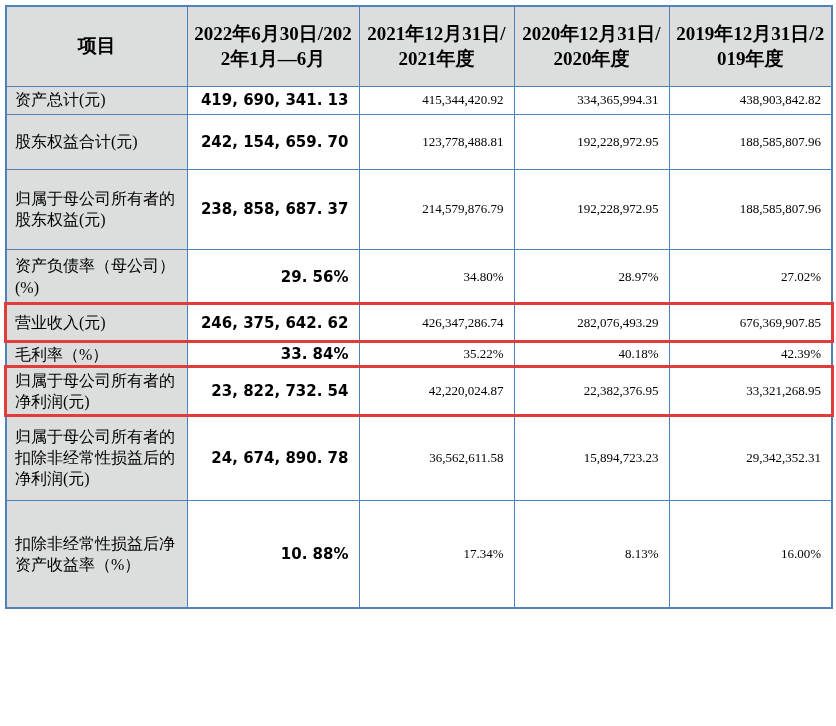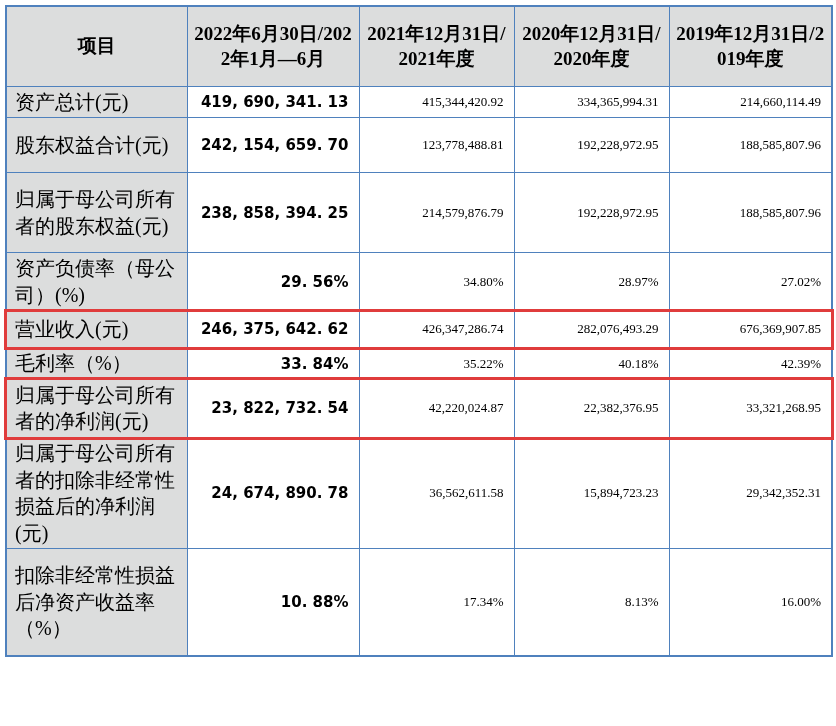--- a/index.html
+++ b/index.html
@@ -32,21 +32,21 @@
     font-weight:bold;
     font-size:19px;
     text-align:center;
     height:80px;
     padding:2px 4px;
     line-height:1.35;
     word-break:break-all;
   }
   td.label{
     background:var(--header-bg);
-    font-size:20px;
+    font-size:16px;
     text-align:left;
     padding:2px 4px 2px 8px;
     line-height:1.33;
     word-break:break-all;
   }
   td.val{
     background:#ffffff;
     text-align:right;
     padding:2px 10px 2px 2px;
     font-size:13px;
@@ -95,32 +95,32 @@
         <th>2020年12月31日/2020年度</th>
         <th>2019年12月31日/2019年度</th>
       </tr>
     </thead>
     <tbody>
         <tr>
     <td class="label">资产总计(元)</td>
     <td class="val v2">419, 690, 341. 13</td>
     <td class="val">415,344,420.92</td>
     <td class="val">334,365,994.31</td>
-    <td class="val">214,660,114.49</td>
+    <td class="val">438,903,842.82</td>
   </tr>
         <tr>
     <td class="label">股东权益合计(元)</td>
     <td class="val v2">242, 154, 659. 70</td>
     <td class="val">123,778,488.81</td>
     <td class="val">192,228,972.95</td>
     <td class="val">188,585,807.96</td>
   </tr>
         <tr>
     <td class="label">归属于母公司所有者的股东权益(元)</td>
-    <td class="val v2">238, 858, 394. 25</td>
+    <td class="val v2">238, 858, 687. 37</td>
     <td class="val">214,579,876.79</td>
     <td class="val">192,228,972.95</td>
     <td class="val">188,585,807.96</td>
   </tr>
         <tr>
     <td class="label">资产负债率（母公司）(%)</td>
     <td class="val v2">29. 56%</td>
     <td class="val">34.80%</td>
     <td class="val">28.97%</td>
     <td class="val">27.02%</td>

